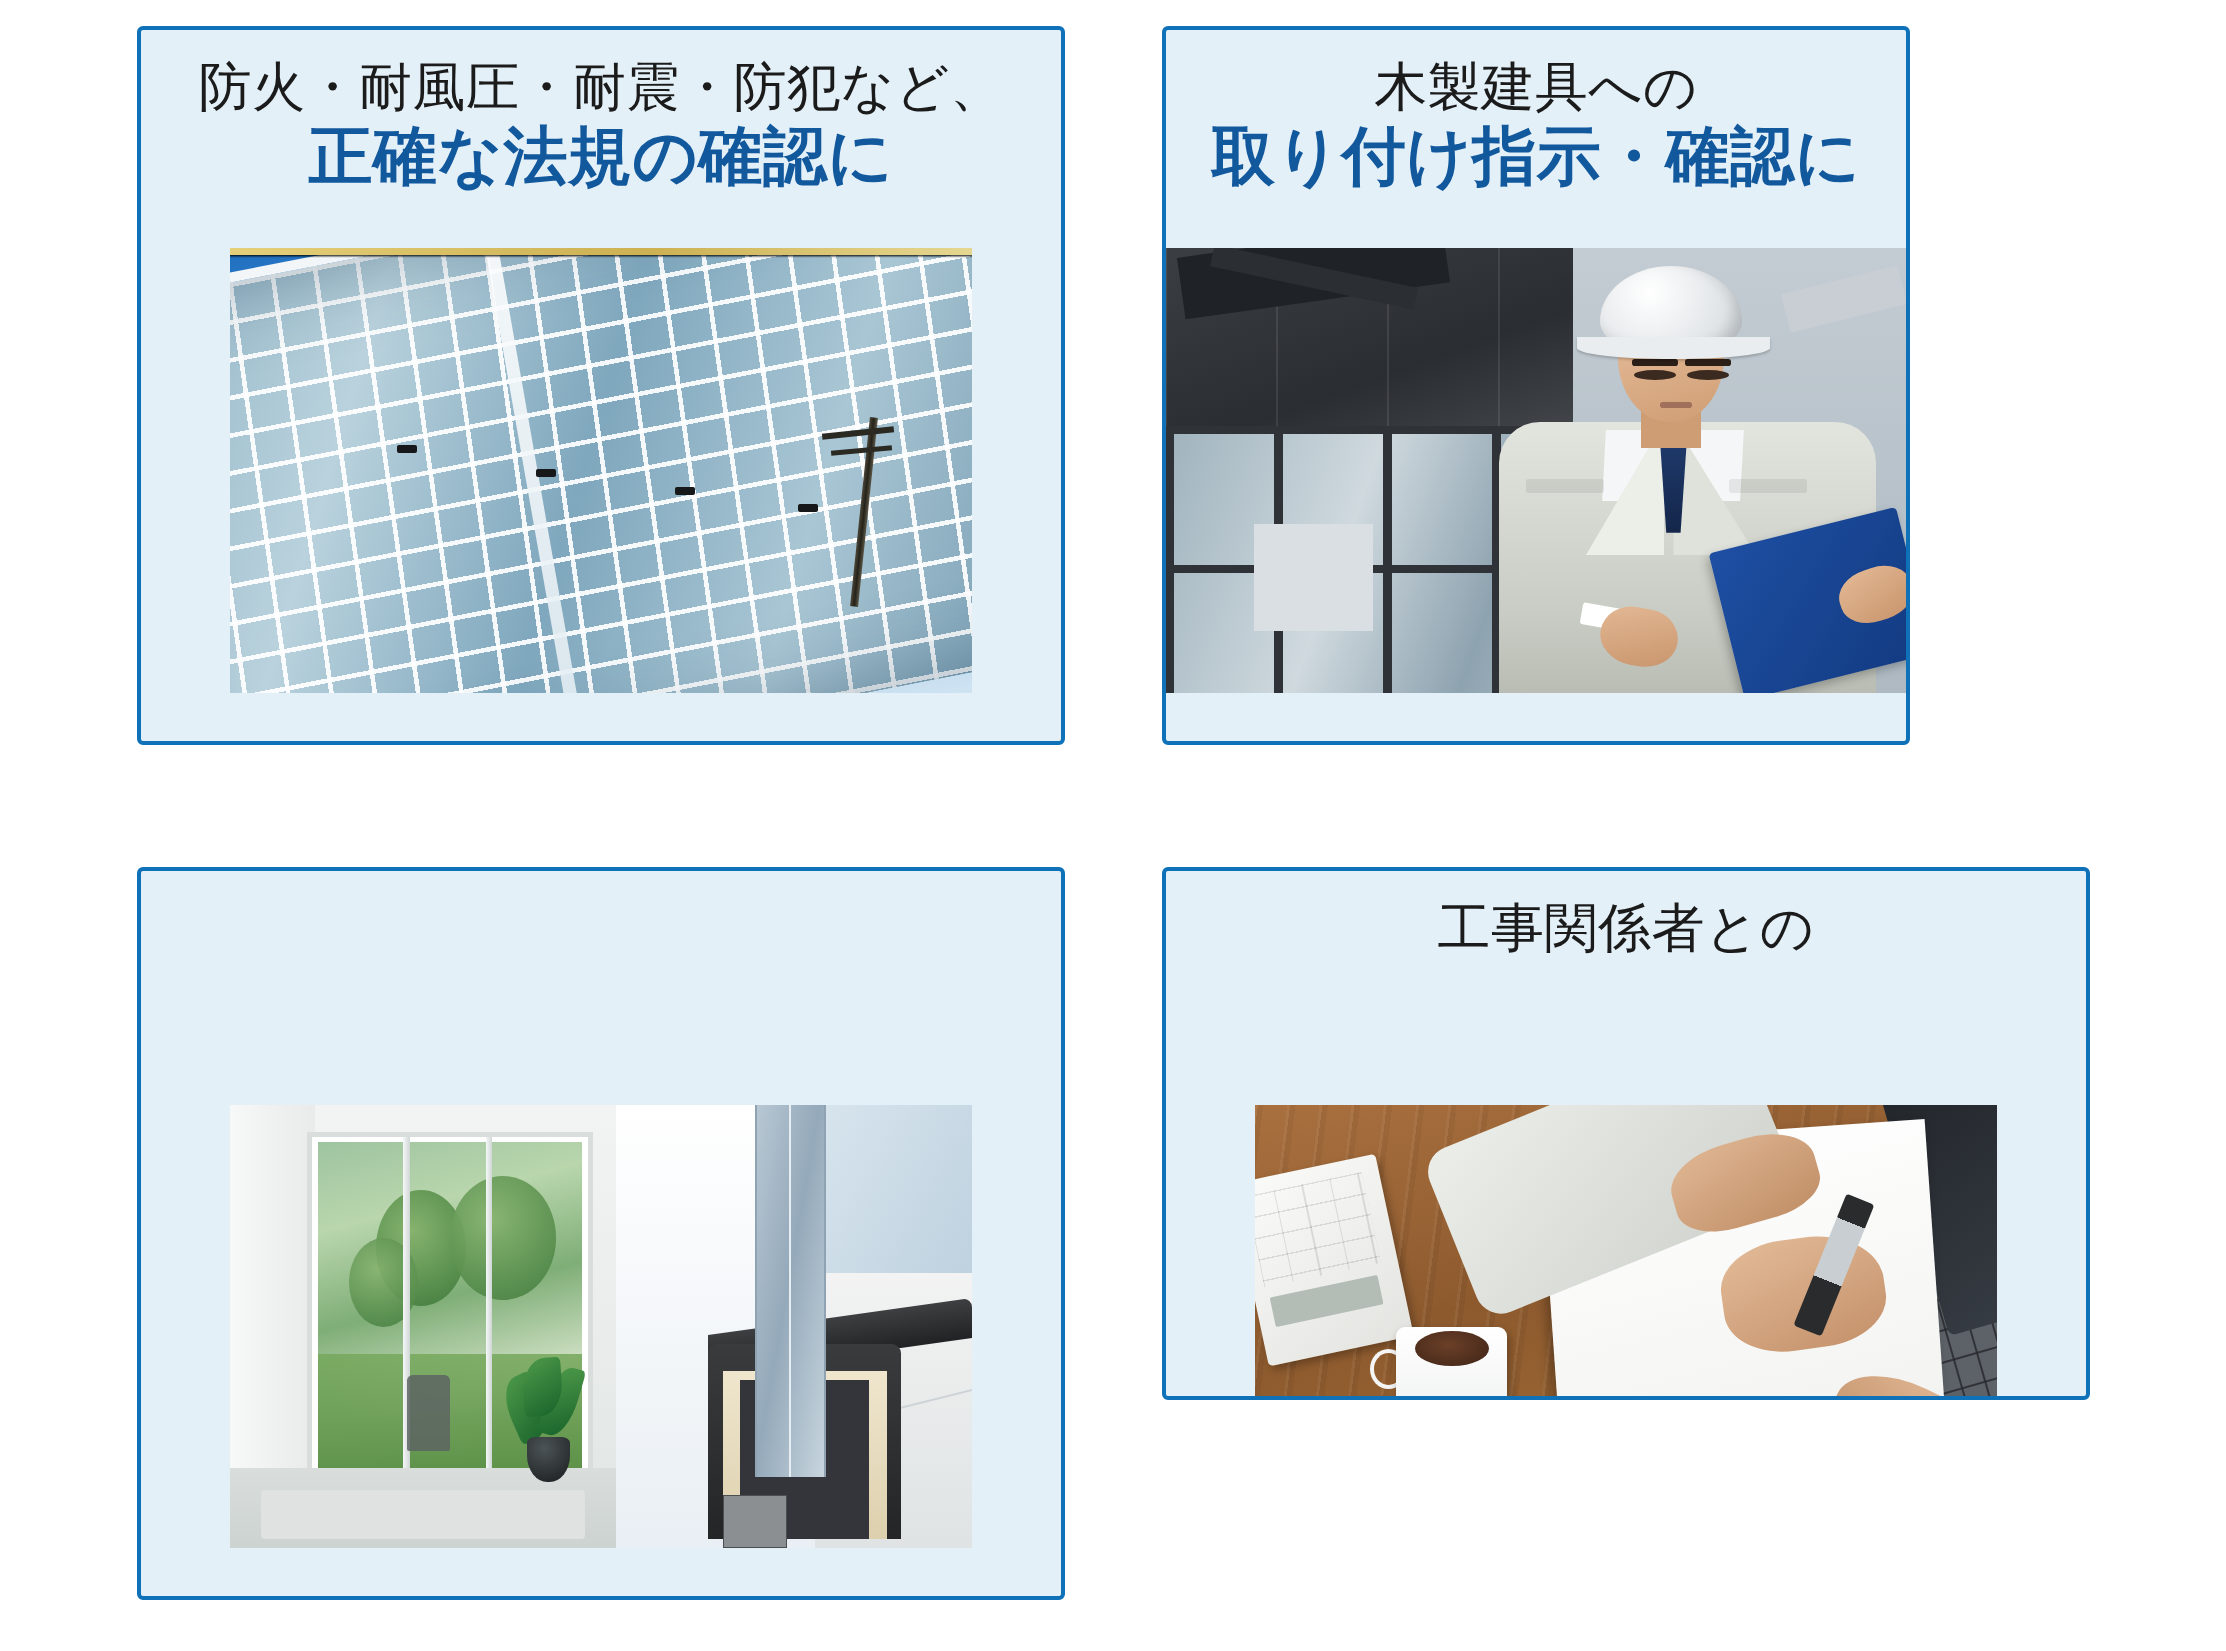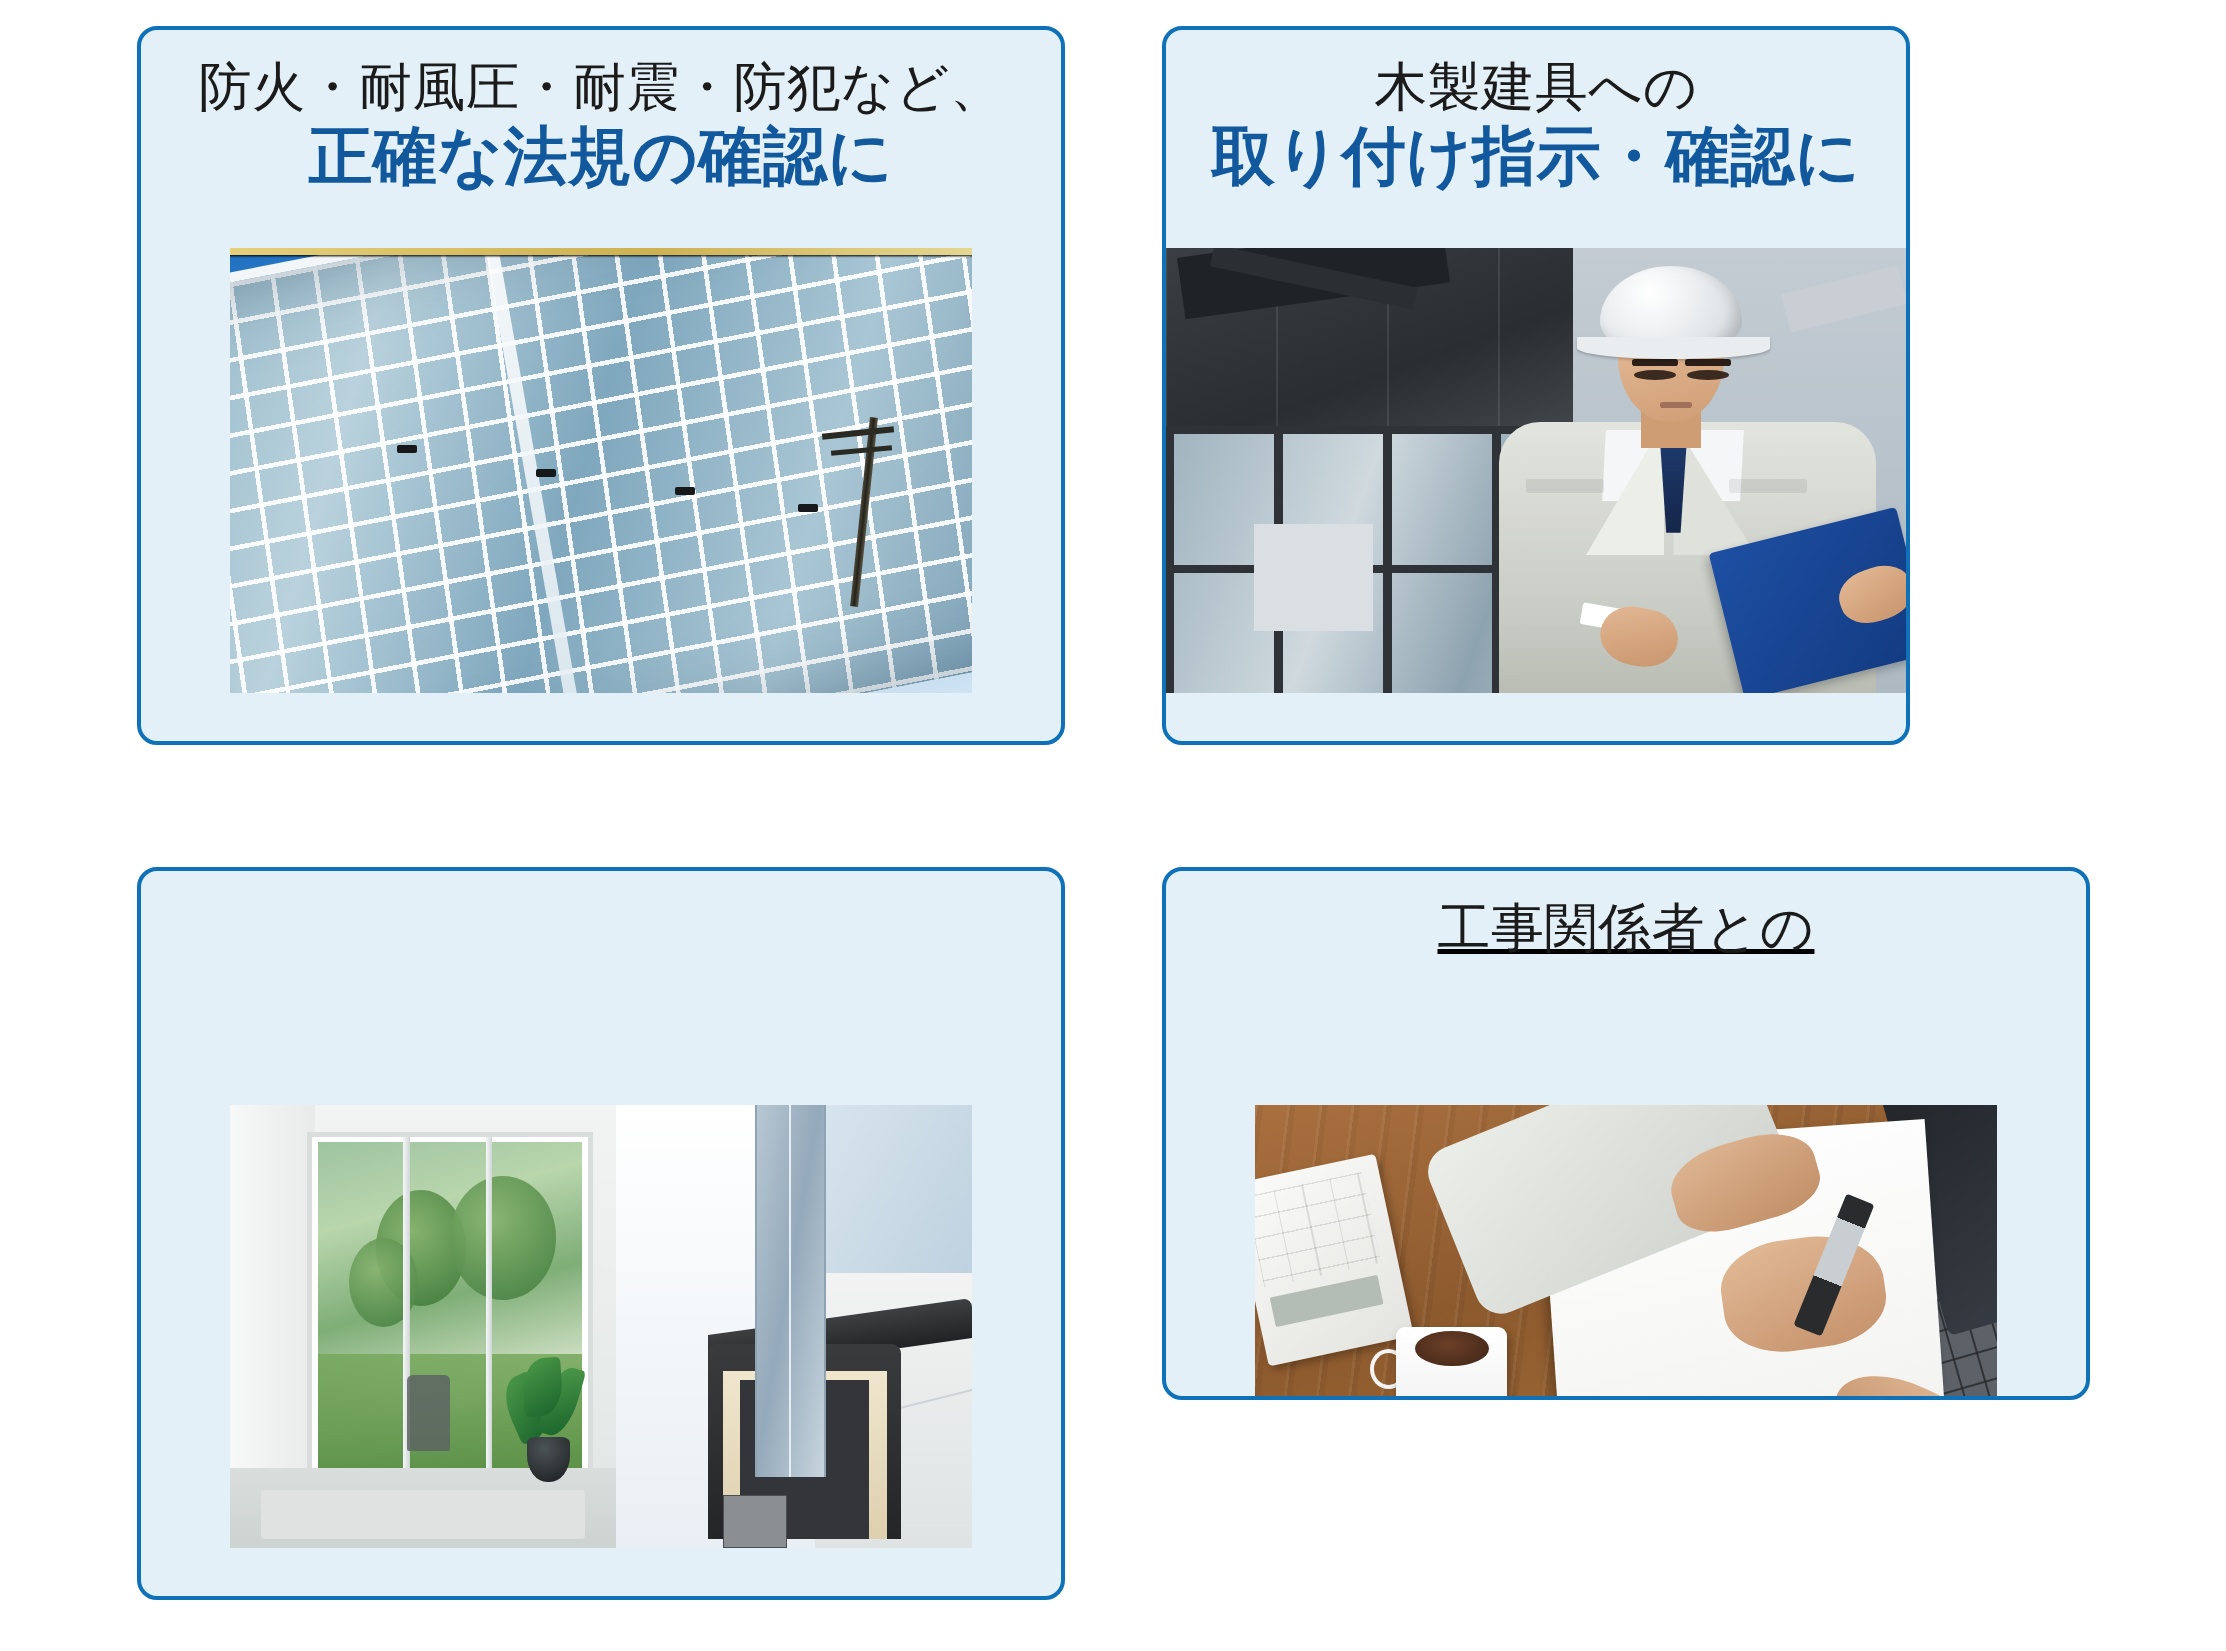--- a/index.html
+++ b/index.html
@@ -14,27 +14,27 @@
     position: relative;
     width: 2226px; height: 1651px;
     background: #ffffff;
   }
 
   
   .card {
     position: absolute;
     background: #e3f0f8;
     border: 4.6px solid #0f72b8;
-    border-radius: 20px;
+    border-radius: 6px;
     overflow: hidden;
   }
   .card-1 { left: 137px;  top: 26px;   width: 928px; height: 719px; }
   .card-2 { left: 1162px; top: 26px;   width: 748px; height: 719px; }
   .card-3 { left: 137px;  top: 867px;  width: 928px; height: 733px; }
-  .card-4 { left: 1162px; top: 867px;  width: 928px; height: 533px; text-decoration: underline; }
+  .card-4 { left: 1162px; top: 867px;  width: 928px; height: 533px; }
 
   .headings {
     width: 100%;
     text-align: center;
     padding-top: 26px;
   }
   .line-sub {
     font-size: 53px;
     line-height: 1.18;
     color: #1b1b1b;

